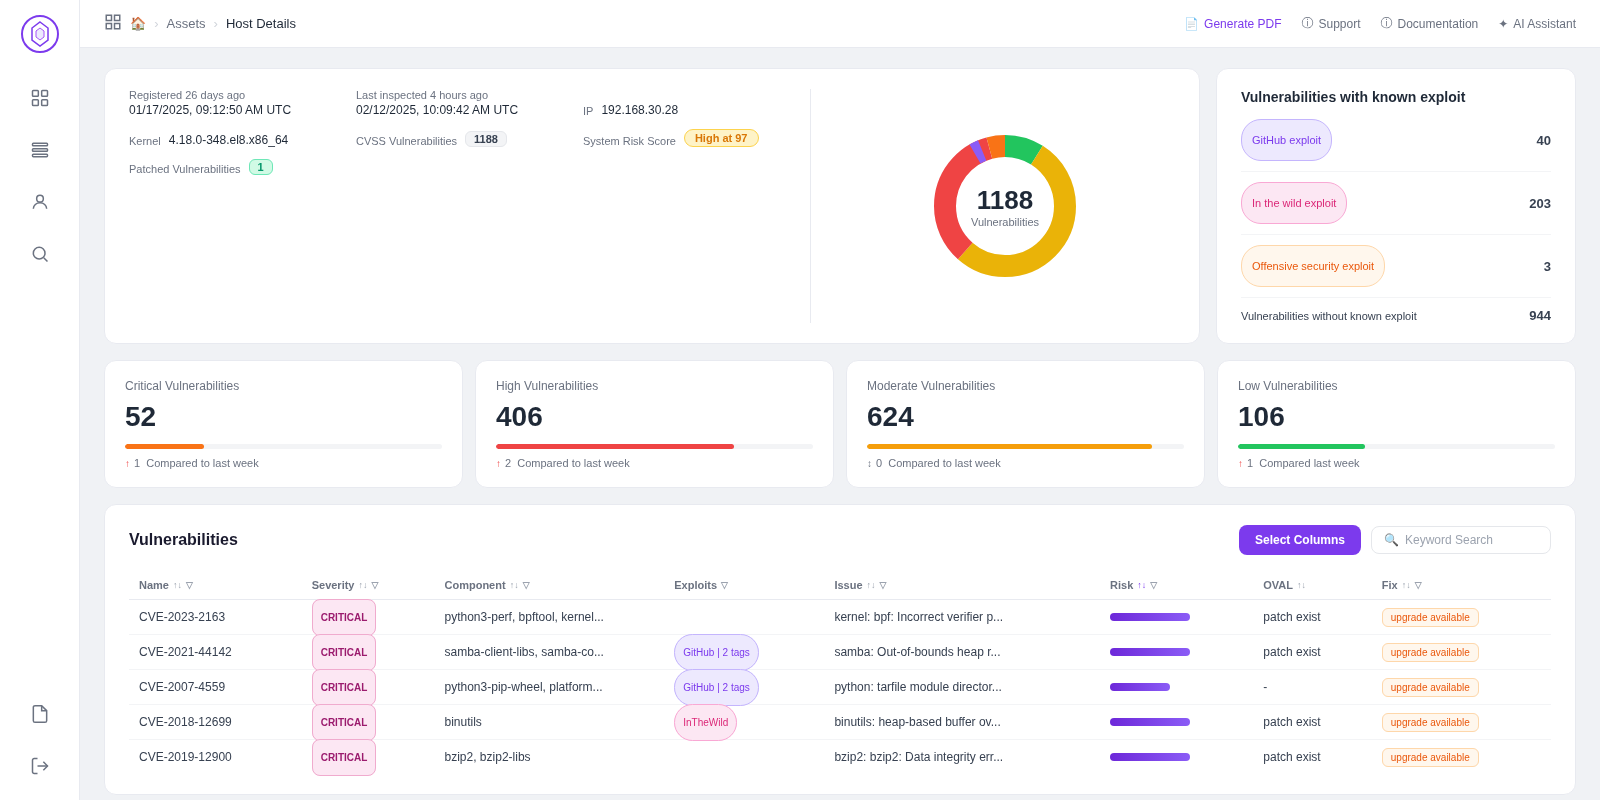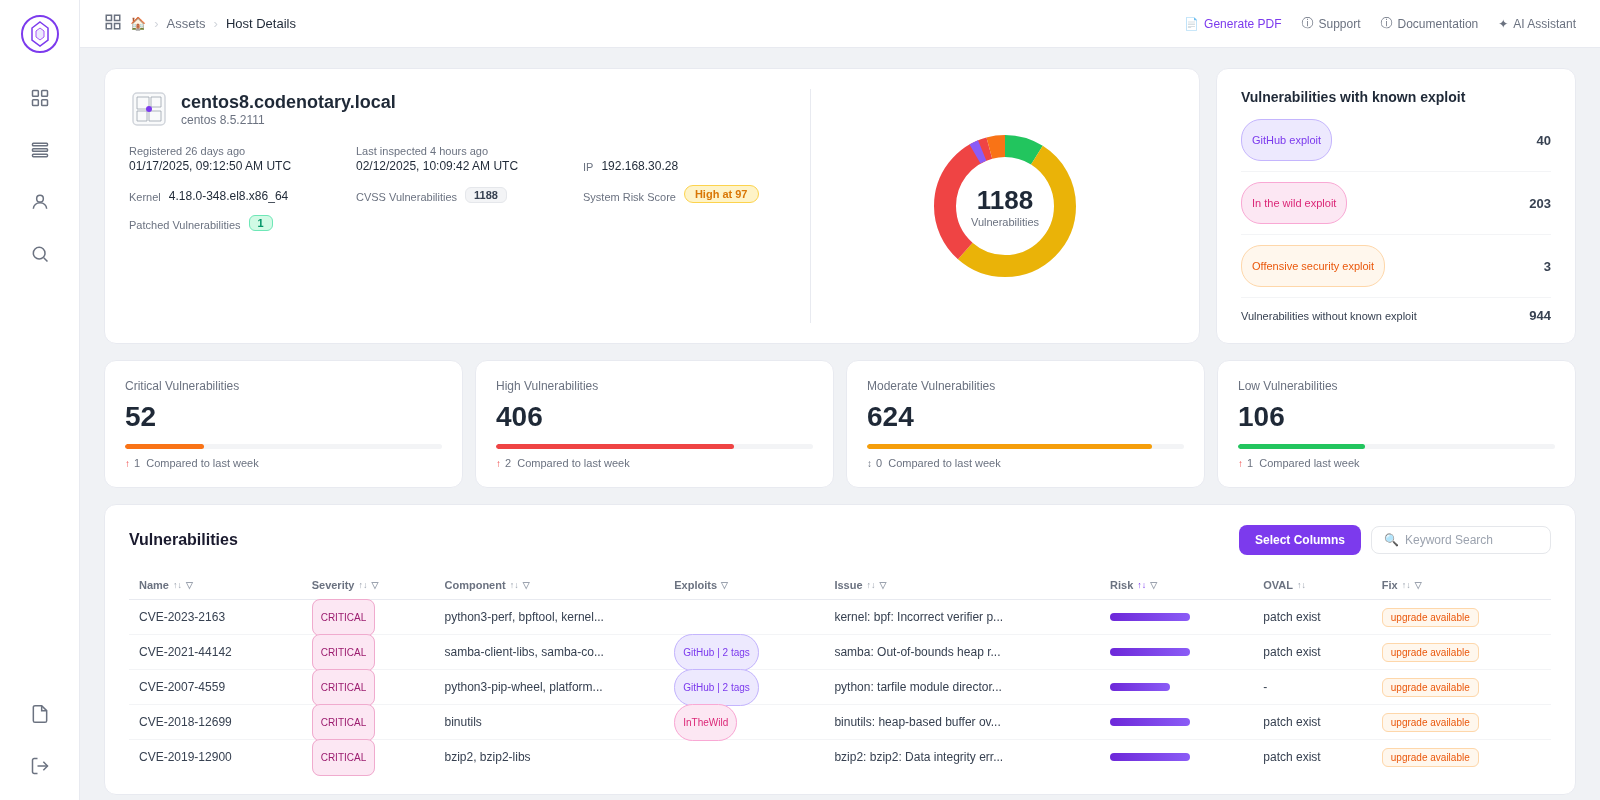--- a/index.html
+++ b/index.html
@@ -86,21 +86,21 @@
     .search-box { display: flex; align-items: center; gap: 6px; border: 1px solid #e5e7eb; border-radius: 8px; padding: 6px 12px; color: #9ca3af; font-size: 12px; width: 180px; }
 
     
     .vuln-table { width: 100%; border-collapse: collapse; }
     .vuln-table th { text-align: left; font-size: 11px; font-weight: 600; color: #6b7280; padding: 8px 10px; border-bottom: 1px solid #e8eaf0; white-space: nowrap; }
     .vuln-table td { padding: 10px 10px; border-bottom: 1px solid #f3f4f6; font-size: 12px; color: #374151; }
     .vuln-table tr:last-child td { border-bottom: none; }
     .th-inner { display: flex; align-items: center; gap: 4px; }
     .sort-icon { color: #9ca3af; font-size: 9px; }
     .filter-icon { color: #9ca3af; font-size: 9px; cursor: pointer; }
-    .severity-badge { border-radius: 8px; padding: 12px 8px; font-size: 10px; font-weight: 400; }
+    .severity-badge { border-radius: 8px; padding: 12px 8px; font-size: 10px; font-weight: 700; }
     .sev-critical { background: #fce7f3; color: #9b1b6e; border: 1px solid #f0abce; }
     .exploit-badge { border-radius: 20px; padding: 12px 8px; font-size: 10px; font-weight: 500; }
     .exp-github { background: #ede9fe; color: #7c3aed; border: 1px solid #c4b5fd; }
     .exp-wild { background: #fce7f3; color: #db2777; border: 1px solid #f9a8d4; }
     .risk-bar-full { height: 8px; border-radius: 4px; background: linear-gradient(90deg, #6d28d9, #8b5cf6); width: 80px; }
     .risk-bar-med { height: 8px; border-radius: 4px; background: linear-gradient(90deg, #6d28d9, #8b5cf6); width: 60px; }
     .fix-badge { border-radius: 6px; padding: 3px 8px; font-size: 10px; font-weight: 500; border: 1px solid #fed7aa; color: #ea580c; background: #fff7ed; white-space: nowrap; }
     .col-name { max-width: 130px; overflow: hidden; text-overflow: ellipsis; white-space: nowrap; }
     .col-component { max-width: 150px; overflow: hidden; text-overflow: ellipsis; white-space: nowrap; color: #6b7280; }
     .col-issue { max-width: 180px; overflow: hidden; text-overflow: ellipsis; white-space: nowrap; color: #6b7280; }
@@ -199,33 +199,20 @@
       </div>
     </div>
   </div>
 
   <div class="content">
 
     <div class="top-row">
 
       <div class="host-card" style="flex:2.2;">
         <div class="host-info">
-          <div class="host-header">
-            <div class="host-icon">
-              <svg viewBox="0 0 40 40" width="40" height="40" fill="none">
-                <rect x="4" y="4" width="32" height="32" rx="4" stroke="#d1d5db" stroke-width="1.5" fill="#f9fafb"></rect>
-                <path d="M8 8 L20 8 L20 20 L8 20 Z M22 8 L32 8 L32 18 L22 18 Z M8 22 L18 22 L18 32 L8 32 Z M20 22 L32 22 L32 32 L20 32 Z" stroke="#9ca3af" stroke-width="0.8" fill="none"></path>
-                <circle cx="20" cy="20" r="3" fill="#7c3aed"></circle>
-              </svg>
-            </div>
-            <div>
-              <div class="host-title">centos8.codenotary.local</div>
-              <div class="host-subtitle">centos 8.5.2111</div>
-            </div>
-          </div>
           <div class="host-meta-grid">
             <div class="meta-item">
               <label>Registered 26 days ago</label>
               <div class="val">01/17/2025, 09:12:50 AM UTC</div>
             </div>
             <div class="meta-item">
               <label>Last inspected 4 hours ago</label>
               <div class="val">02/12/2025, 10:09:42 AM UTC</div>
             </div>
             <div class="meta-item inline">

